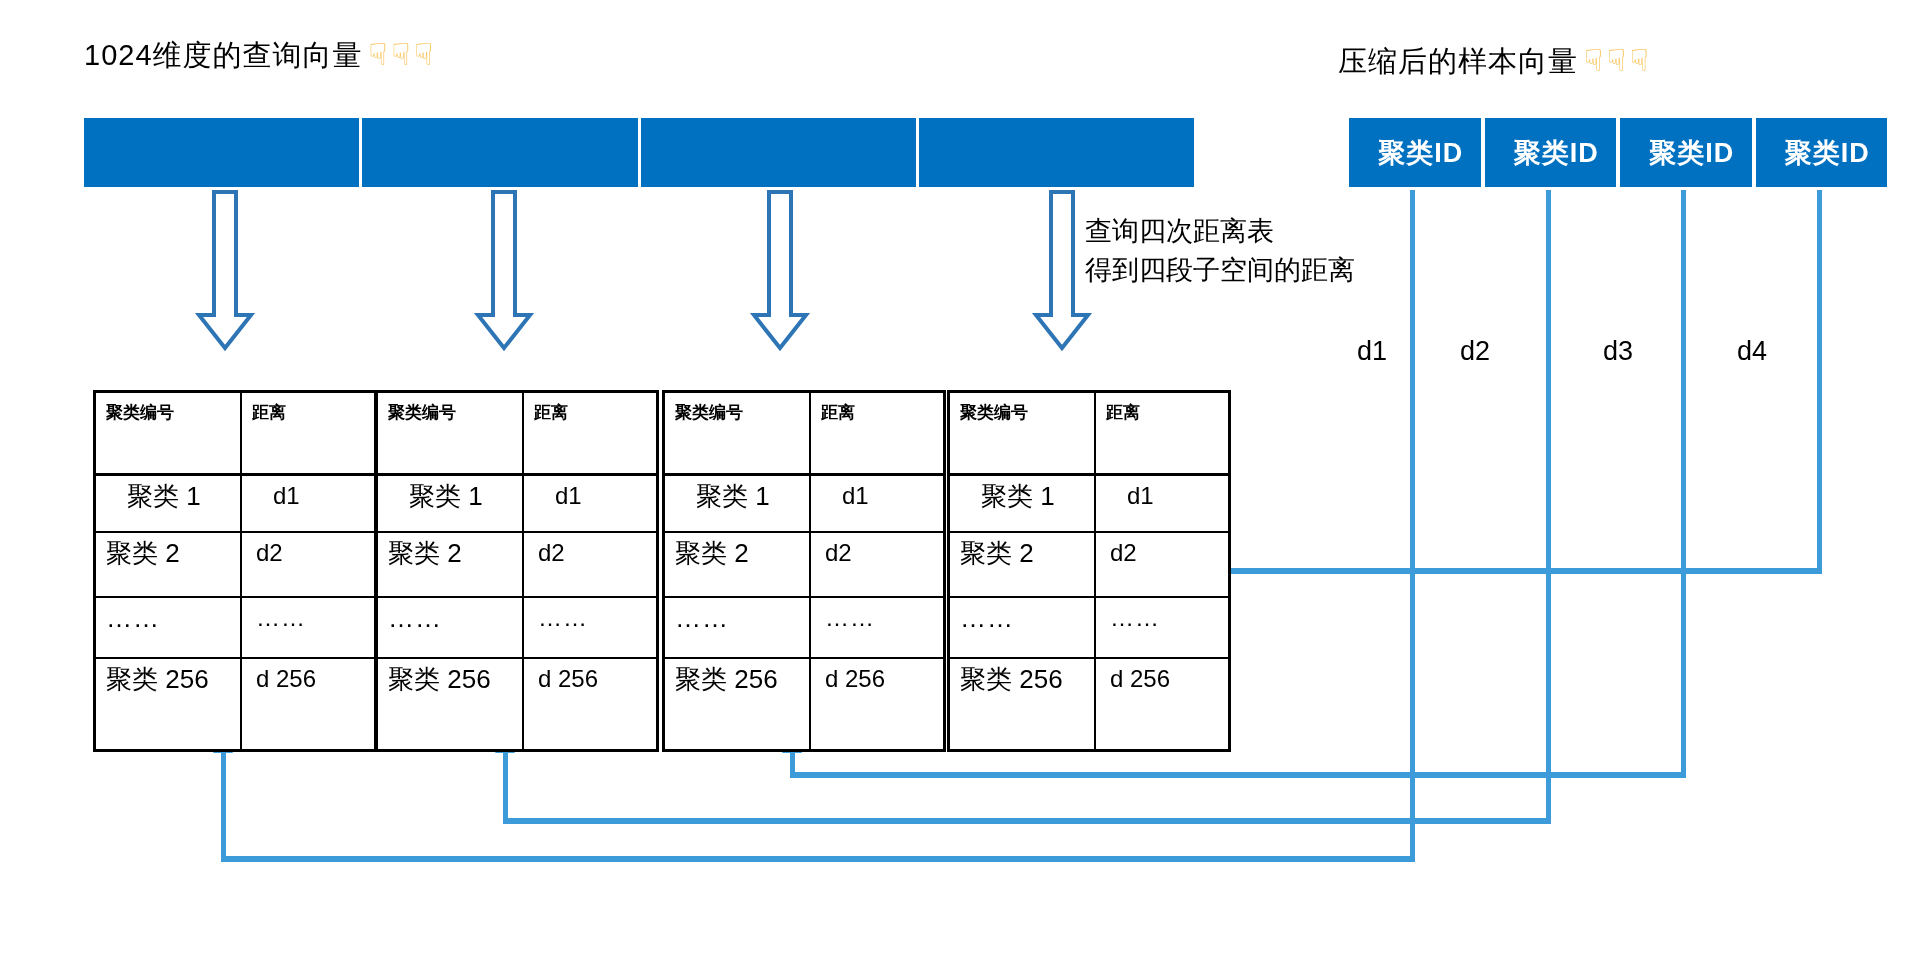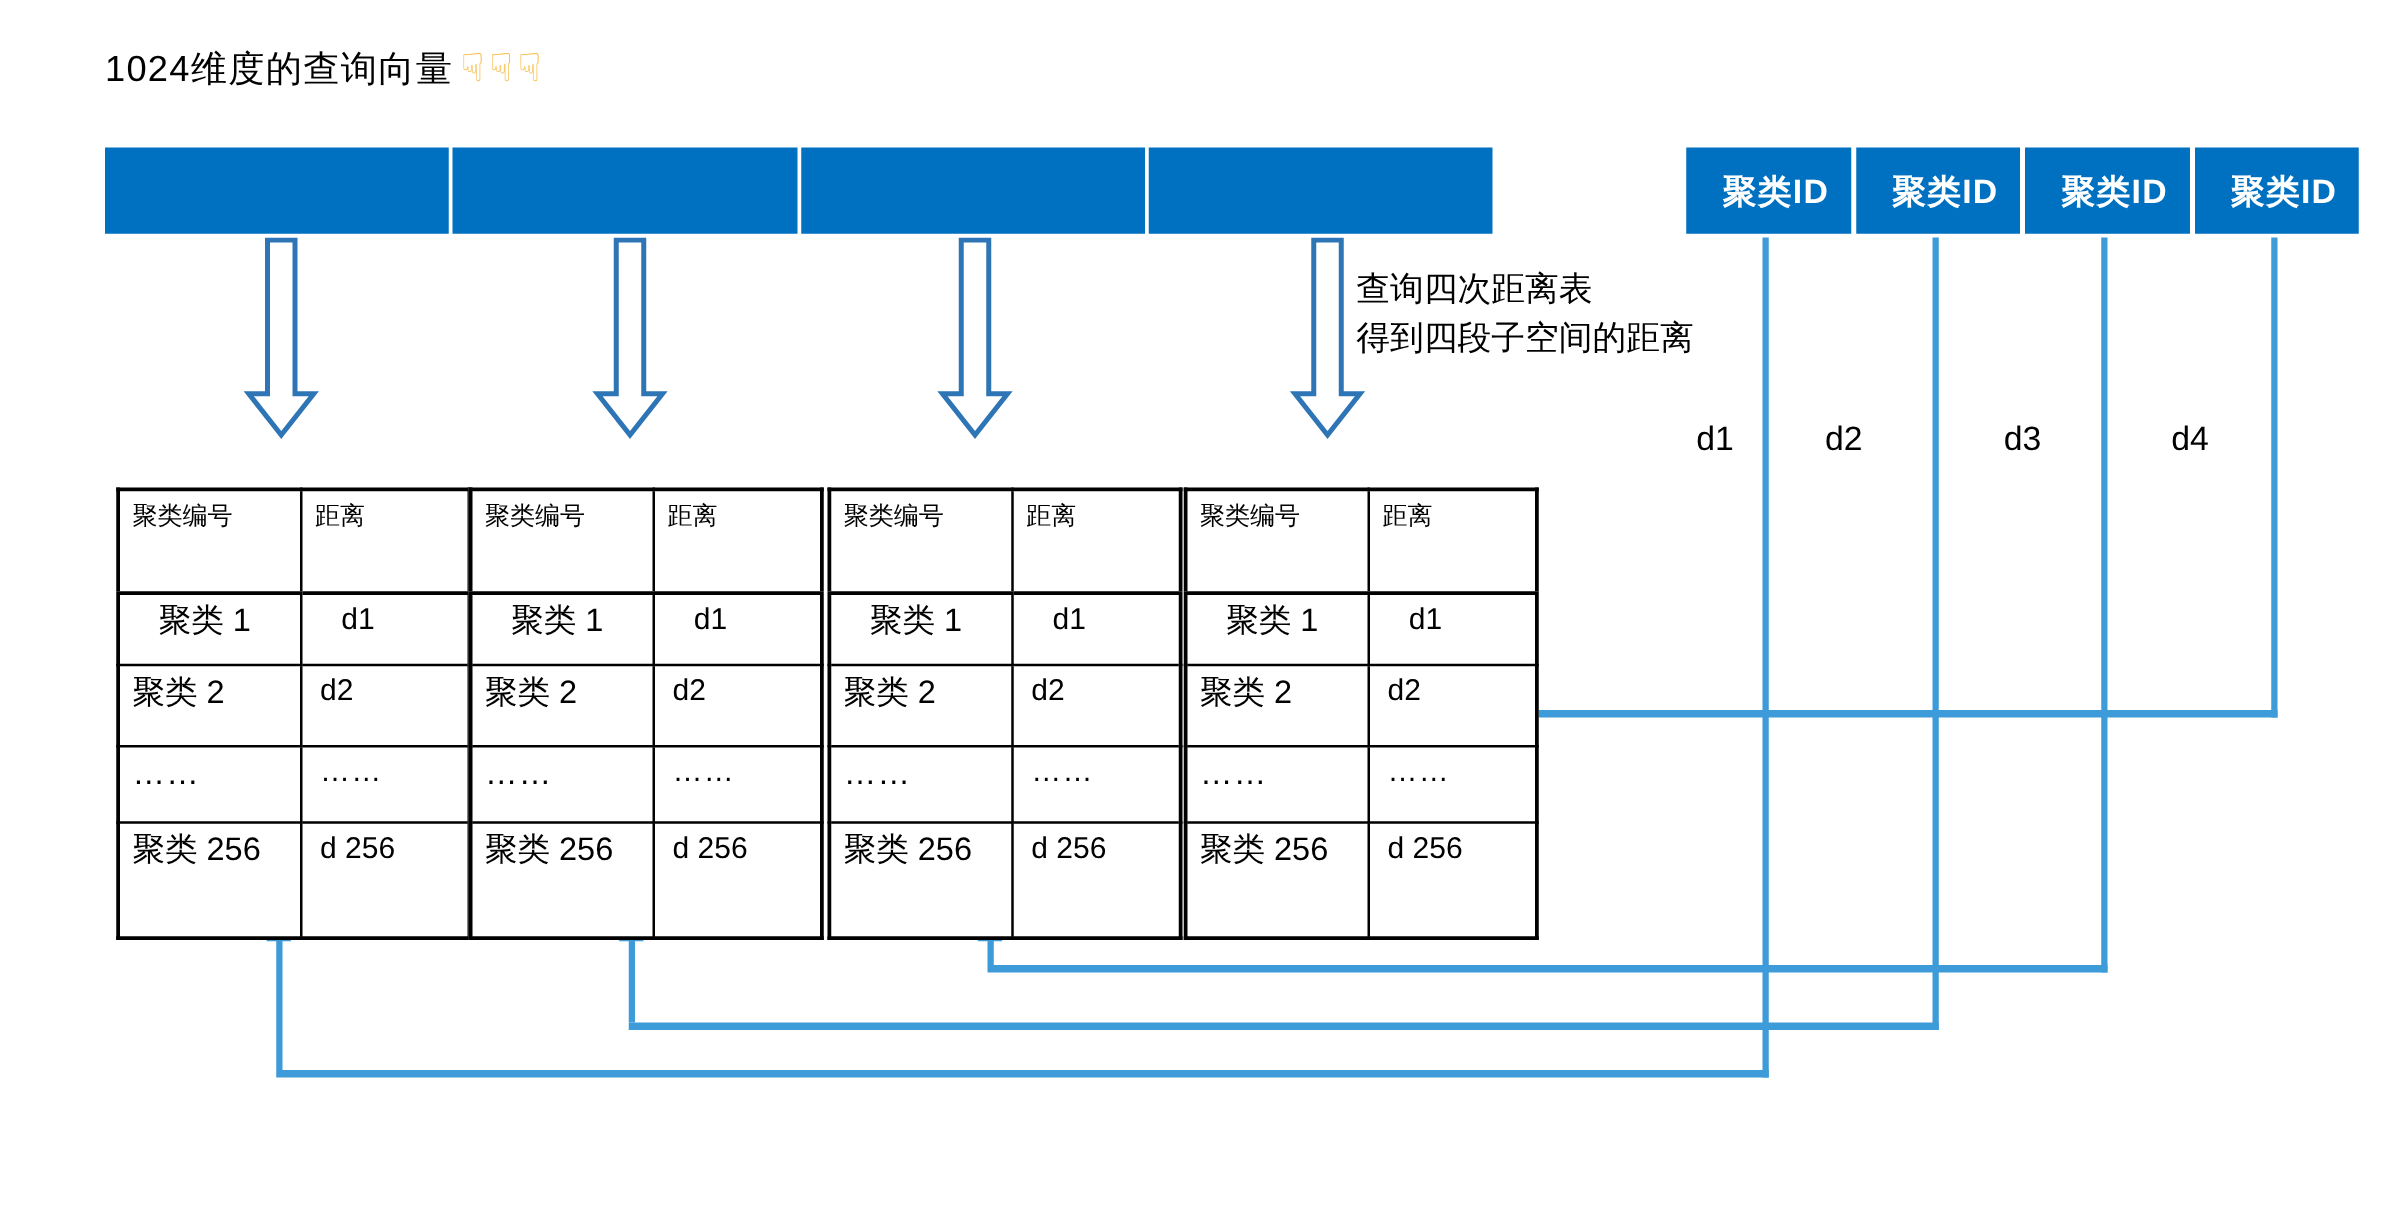--- a/index.html
+++ b/index.html
@@ -40,21 +40,21 @@
   .head-up{width:0; height:0; border-left:10px solid transparent; border-right:10px solid transparent; border-bottom:16px solid #3E9BD9;}
   .head-left{width:0; height:0; border-top:10px solid transparent; border-bottom:10px solid transparent; border-right:16px solid #3E9BD9;}
 
   
   table.dist{border-collapse:collapse; table-layout:fixed; background:#fff;}
   table.dist td{
     border:2px solid #000; padding:4px 4px 4px 10px; vertical-align:top;
     font-size:26px; line-height:32px; overflow:hidden;
   }
   table.dist{border:3px solid #000;}
-  table.dist tr.hdr td{font-weight:normal; font-size:20px; border-bottom:3px solid #000; height:72px;}
+  table.dist tr.hdr td{font-weight:bold; font-size:17px; border-bottom:3px solid #000; height:72px;}
   table.dist td.c1{width:130px;}
   table.dist td.c2{width:118px;margin-top:32px;}
   table.dist tr.r1 td{height:47px;padding-left:31px;}
   table.dist tr.r2 td{height:55px;}
   table.dist tr.r3 td{height:51px; letter-spacing:1px;}
   table.dist tr.r4 td{height:82px;}
   table.dist td.val{font-size:24px; padding-left:14px;}
 
   
   #logo{left:42px; top:878px; width:330px; height:95px;}
@@ -67,20 +67,23 @@
   #logo .brand{position:absolute; left:80px; top:8px; font-size:58px; font-weight:600; color:#58595B; letter-spacing:3px; white-space:nowrap;}
 </style>
 </head>
 <body>
 
 <div id="canvas">
 
   <div class="abs title" style="left:84px; top:36px;">
     <span>1024维度的查询向量</span><span class="emoji">☟☟☟</span>
   </div>
+  <div class="abs title" style="left:1338px; top:42px;">
+    <span>压缩后的样本向量</span><span class="emoji">☟☟☟</span>
+  </div>
 
   <div class="abs" id="query-bar">
     <div class="seg"></div>
     <div class="seg"></div>
     <div class="seg"></div>
     <div class="seg"></div>
   </div>
 
   <div class="abs" id="sample-bar">
     <div class="cell">聚类ID</div>

